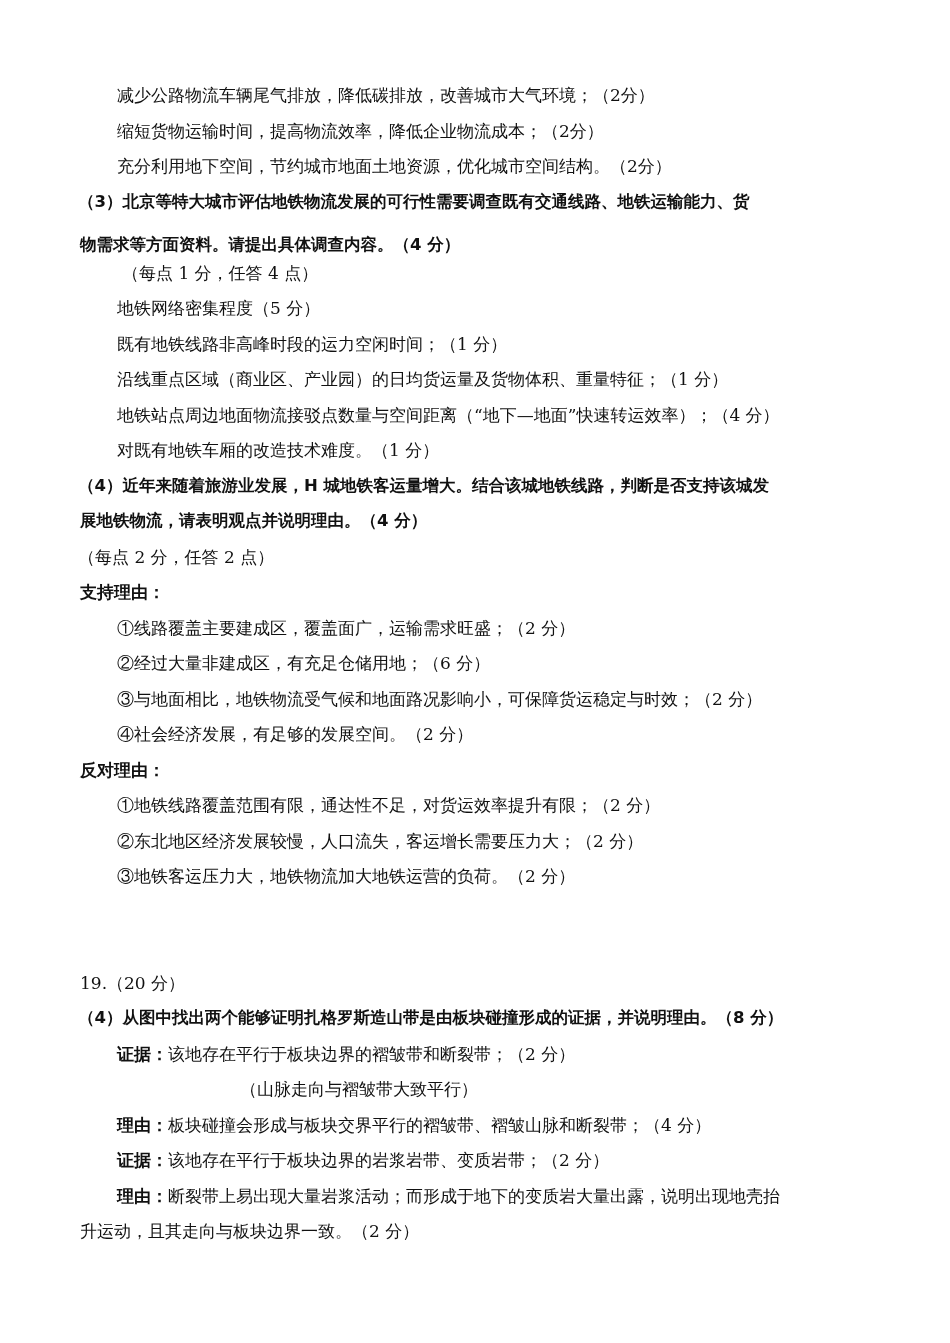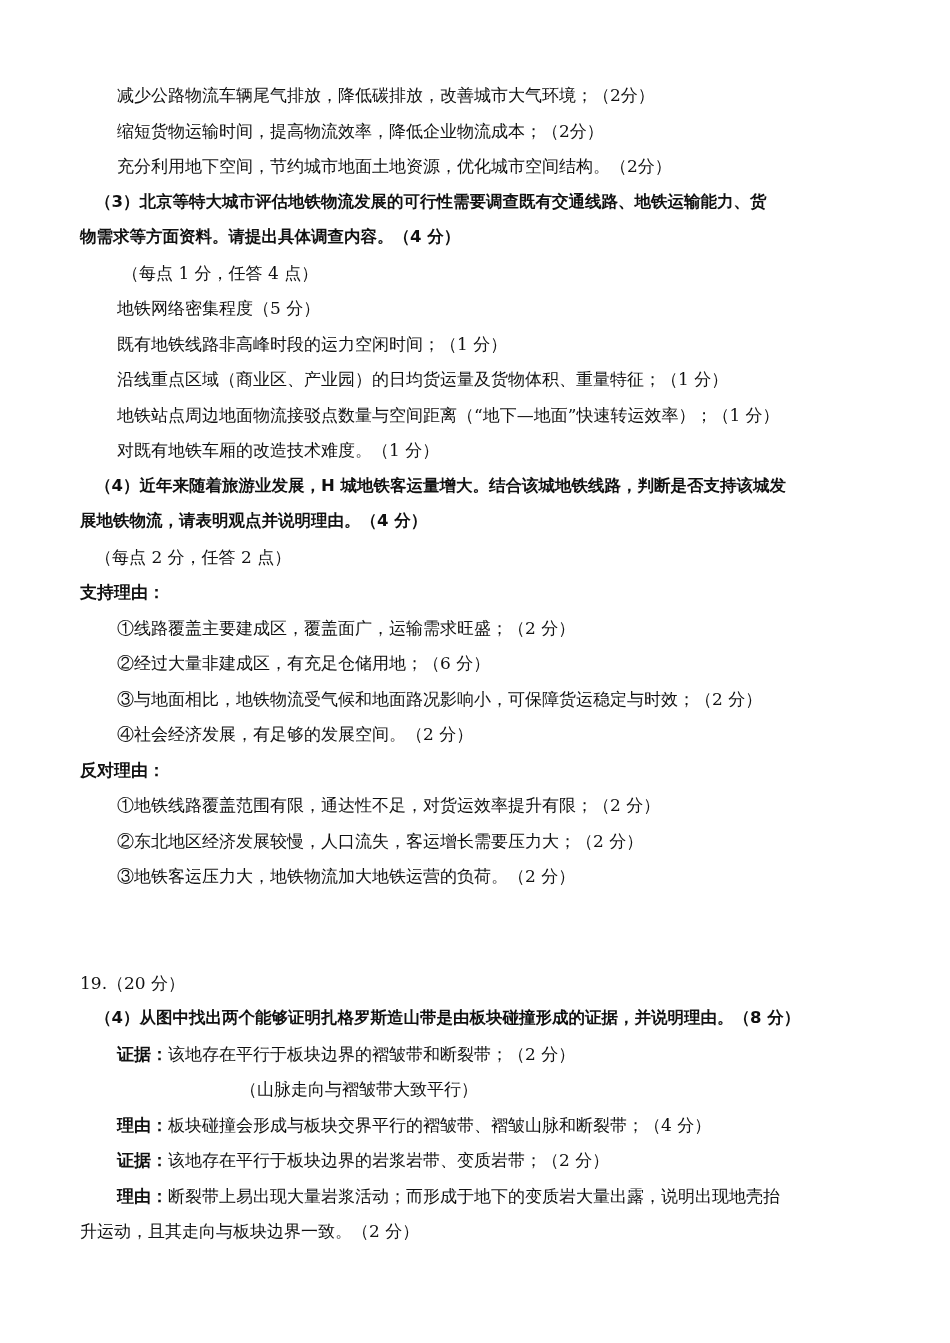--- a/index.html
+++ b/index.html
@@ -4,41 +4,41 @@
 <style>
   html, body { margin: 0; padding: 0; background: #ffffff; }
   body {
     width: 950px; height: 1343px; position: relative; overflow: hidden;
     font-family: "DejaVu Serif", "Liberation Serif", serif;
     color: #111; font-size: 17px;
   }
   .line { position: absolute; left: 0; white-space: nowrap; line-height: 22px; }
   .ind { left: 117px; }
   .ind-sm { left: 122px; }
-  .edge { left: 95px; }
+  .edge { left: 78px; }
   .edge2 { left: 80px; }
   .bold { font-weight: bold; font-family: "DejaVu Sans", "Liberation Sans", sans-serif; font-size: 16.5px; }
   .label-b { font-weight: bold; font-family: "DejaVu Sans", "Liberation Sans", sans-serif; text-align: center; }
   .subnote { left: 240px; }
 </style>
 </head>
 <body>
 
 <div>
   <div class="line ind" style="top:84px">减少公路物流车辆尾气排放，降低碳排放，改善城市大气环境；（2分）</div>
   <div class="line ind" style="top:120px">缩短货物运输时间，提高物流效率，降低企业物流成本；（2分）</div>
   <div class="line ind" style="top:155px">充分利用地下空间，节约城市地面土地资源，优化城市空间结构。（2分）</div>
 
   <div class="line edge bold" style="top:191px">（3）北京等特大城市评估地铁物流发展的可行性需要调查既有交通线路、地铁运输能力、货</div>
-  <div class="line edge2 bold" style="top:226px">物需求等方面资料。请提出具体调查内容。（4 分）</div>
+  <div class="line edge2 bold" style="top:234px">物需求等方面资料。请提出具体调查内容。（4 分）</div>
   <div class="line ind-sm" style="top:262px">（每点 1 分，任答 4 点）</div>
   <div class="line ind" style="top:297px">地铁网络密集程度（5 分）</div>
   <div class="line ind" style="top:333px">既有地铁线路非高峰时段的运力空闲时间；（1 分）</div>
   <div class="line ind" style="top:368px">沿线重点区域（商业区、产业园）的日均货运量及货物体积、重量特征；（1 分）</div>
-  <div class="line ind" style="top:404px">地铁站点周边地面物流接驳点数量与空间距离（“地下—地面”快速转运效率）；（1 分）</div>
+  <div class="line ind" style="top:404px">地铁站点周边地面物流接驳点数量与空间距离（“地下—地面”快速转运效率）；（4 分）</div>
   <div class="line ind" style="top:439px">对既有地铁车厢的改造技术难度。（1 分）</div>
 
   <div class="line edge bold" style="top:475px">（4）近年来随着旅游业发展，H 城地铁客运量增大。结合该城地铁线路，判断是否支持该城发</div>
   <div class="line edge2 bold" style="top:510px">展地铁物流，请表明观点并说明理由。（4 分）</div>
   <div class="line edge" style="top:546px">（每点 2 分，任答 2 点）</div>
   <div class="line edge2 label-b" style="top:581px">支持理由：</div>
   <div class="line ind" style="top:617px">①线路覆盖主要建成区，覆盖面广，运输需求旺盛；（2 分）</div>
   <div class="line ind" style="top:652px">②经过大量非建成区，有充足仓储用地；（6 分）</div>
   <div class="line ind" style="top:688px">③与地面相比，地铁物流受气候和地面路况影响小，可保障货运稳定与时效；（2 分）</div>
   <div class="line ind" style="top:723px">④社会经济发展，有足够的发展空间。（2 分）</div>

